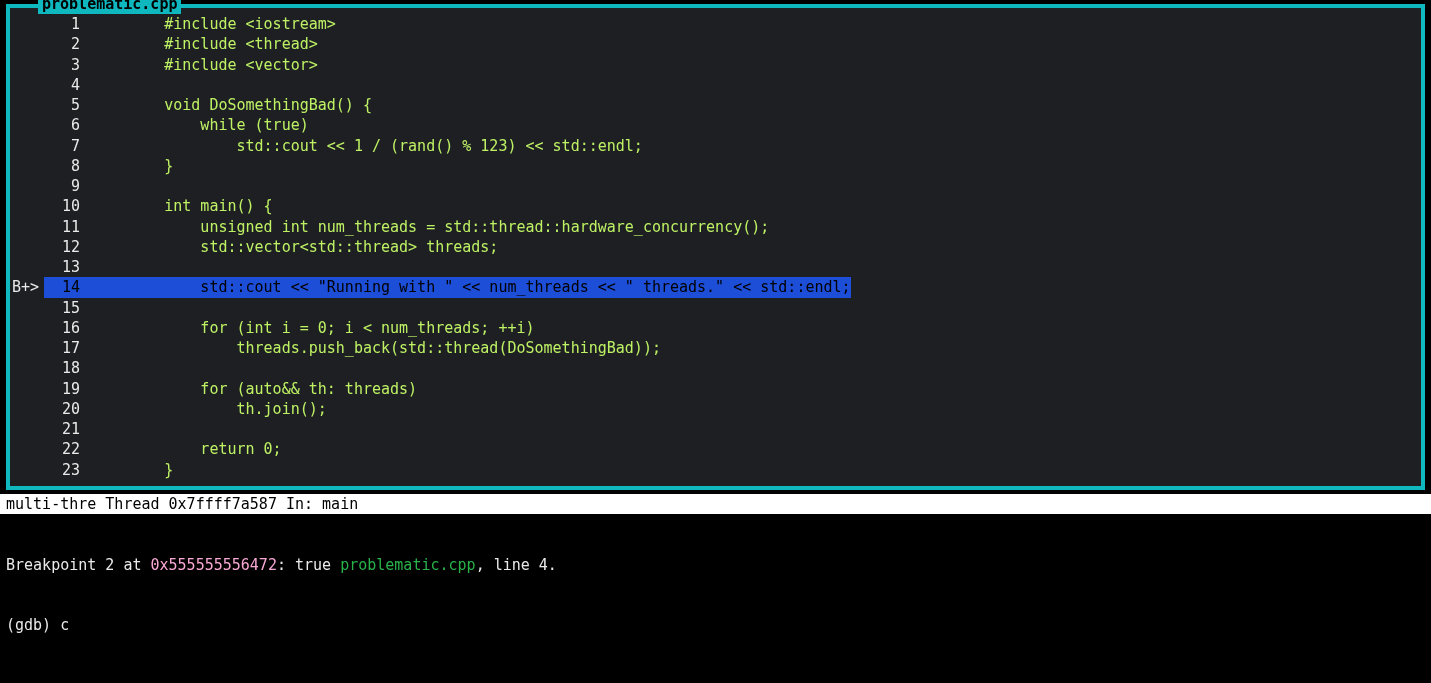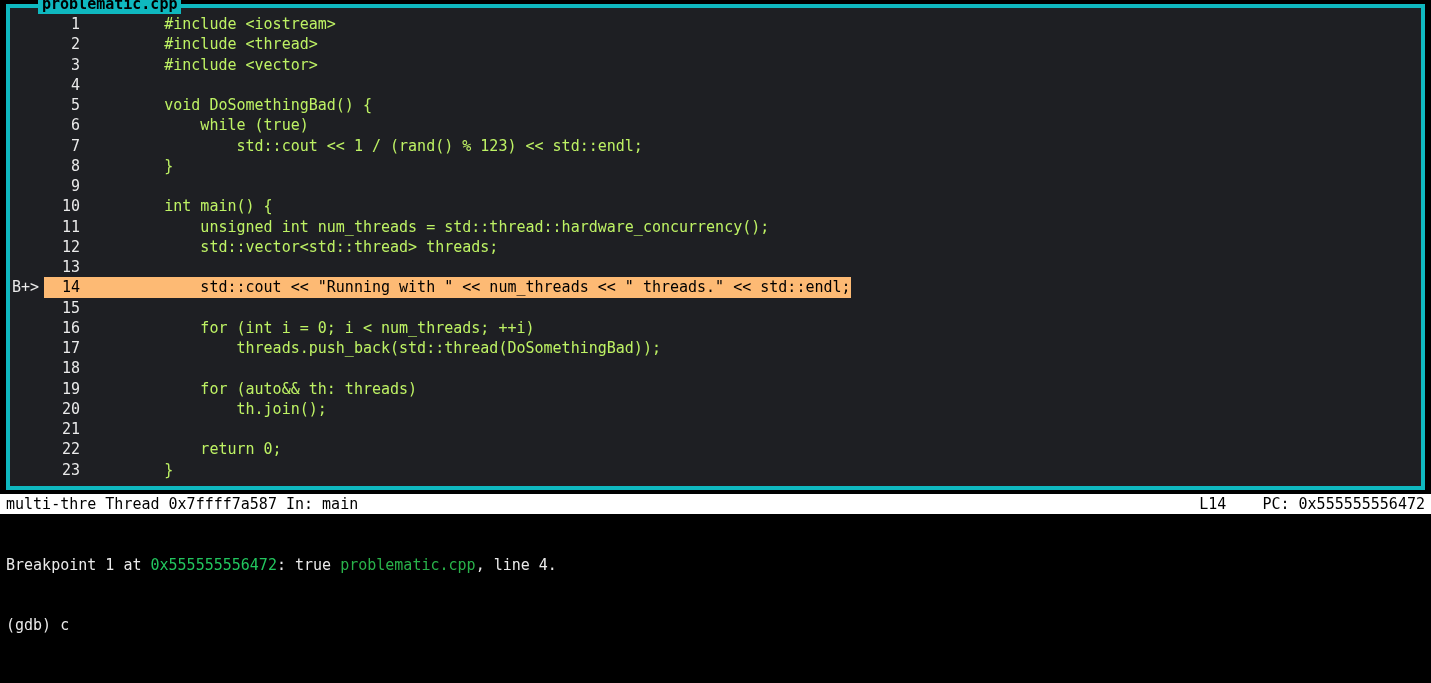--- a/index.html
+++ b/index.html
@@ -55,21 +55,21 @@
     text-align: right;
     color: #eaeaea;
     padding-right: 12px;
   }
   .code {
     flex: 0 0 auto;
     color: #bef264;
   }
   .hl .lineno,
   .hl .code {
-    background: #fdba74;
+    background: #1d4ed8;
     color: #000;
   }
   .hl .marker {
     background: transparent;
   }
   .status-bar {
     background: #ffffff;
     color: #000;
     display: flex;
     padding: 0 6px;
@@ -79,40 +79,39 @@
     white-space: pre;
   }
   .status-left { flex: 1 1 auto; }
   .status-right { flex: 0 0 auto; }
   .cmdwin {
     background: #000;
     color: #eaeaea;
     padding: 0 6px 2px 6px;
     white-space: pre;
   }
-  .blue   { color: #22c55e; }
+  .blue   { color: #f9a8d4; }
   .green  { color: #29b24a; }
 </style>
 </head>
 <body>
 
 <div class="screen">
 
   <div class="tui-frame">
     <span class="tui-title">problematic.cpp</span>
     <div class="src" id="src"><div class="src-line"><span class="marker"></span><span class="lineno">1</span><span class="code">        #include &lt;iostream&gt;</span></div><div class="src-line"><span class="marker"></span><span class="lineno">2</span><span class="code">        #include &lt;thread&gt;</span></div><div class="src-line"><span class="marker"></span><span class="lineno">3</span><span class="code">        #include &lt;vector&gt;</span></div><div class="src-line"><span class="marker"></span><span class="lineno">4</span><span class="code"></span></div><div class="src-line"><span class="marker"></span><span class="lineno">5</span><span class="code">        void DoSomethingBad() {</span></div><div class="src-line"><span class="marker"></span><span class="lineno">6</span><span class="code">            while (true)</span></div><div class="src-line"><span class="marker"></span><span class="lineno">7</span><span class="code">                std::cout &lt;&lt; 1 / (rand() % 123) &lt;&lt; std::endl;</span></div><div class="src-line"><span class="marker"></span><span class="lineno">8</span><span class="code">        }</span></div><div class="src-line"><span class="marker"></span><span class="lineno">9</span><span class="code"></span></div><div class="src-line"><span class="marker"></span><span class="lineno">10</span><span class="code">        int main() {</span></div><div class="src-line"><span class="marker"></span><span class="lineno">11</span><span class="code">            unsigned int num_threads = std::thread::hardware_concurrency();</span></div><div class="src-line"><span class="marker"></span><span class="lineno">12</span><span class="code">            std::vector&lt;std::thread&gt; threads;</span></div><div class="src-line"><span class="marker"></span><span class="lineno">13</span><span class="code"></span></div><div class="src-line hl"><span class="marker">B+&gt;</span><span class="lineno">14</span><span class="code">            std::cout &lt;&lt; "Running with " &lt;&lt; num_threads &lt;&lt; " threads." &lt;&lt; std::endl;</span></div><div class="src-line"><span class="marker"></span><span class="lineno">15</span><span class="code"></span></div><div class="src-line"><span class="marker"></span><span class="lineno">16</span><span class="code">            for (int i = 0; i &lt; num_threads; ++i)</span></div><div class="src-line"><span class="marker"></span><span class="lineno">17</span><span class="code">                threads.push_back(std::thread(DoSomethingBad));</span></div><div class="src-line"><span class="marker"></span><span class="lineno">18</span><span class="code"></span></div><div class="src-line"><span class="marker"></span><span class="lineno">19</span><span class="code">            for (auto&amp;&amp; th: threads)</span></div><div class="src-line"><span class="marker"></span><span class="lineno">20</span><span class="code">                th.join();</span></div><div class="src-line"><span class="marker"></span><span class="lineno">21</span><span class="code"></span></div><div class="src-line"><span class="marker"></span><span class="lineno">22</span><span class="code">            return 0;</span></div><div class="src-line"><span class="marker"></span><span class="lineno">23</span><span class="code">        }</span></div></div>
   </div>
 
   <div class="status-bar">
     <span class="status-left"><span>multi-thre Thread 0x7ffff7a587 In: </span><span>main</span></span>
-    <span class="status-right"><span>L14</span><span>    </span><span>PC: 0x555555556472</span></span>
   </div>
 
   <div class="cmdwin">
-    <div><span>Breakpoint 1 at </span><span class="blue">0x555555556472</span><span>: true </span><span class="green">problematic.cpp</span><span>, line 4.</span></div>
+    <div><span>Breakpoint 2 at </span><span class="blue">0x555555556472</span><span>: true </span><span class="green">problematic.cpp</span><span>, line 4.</span></div>
     <div><span>(gdb) </span><span>c</span></div>
     
     <div></div>
     
     
   </div>
 
 </div>
 
 </body></html>

